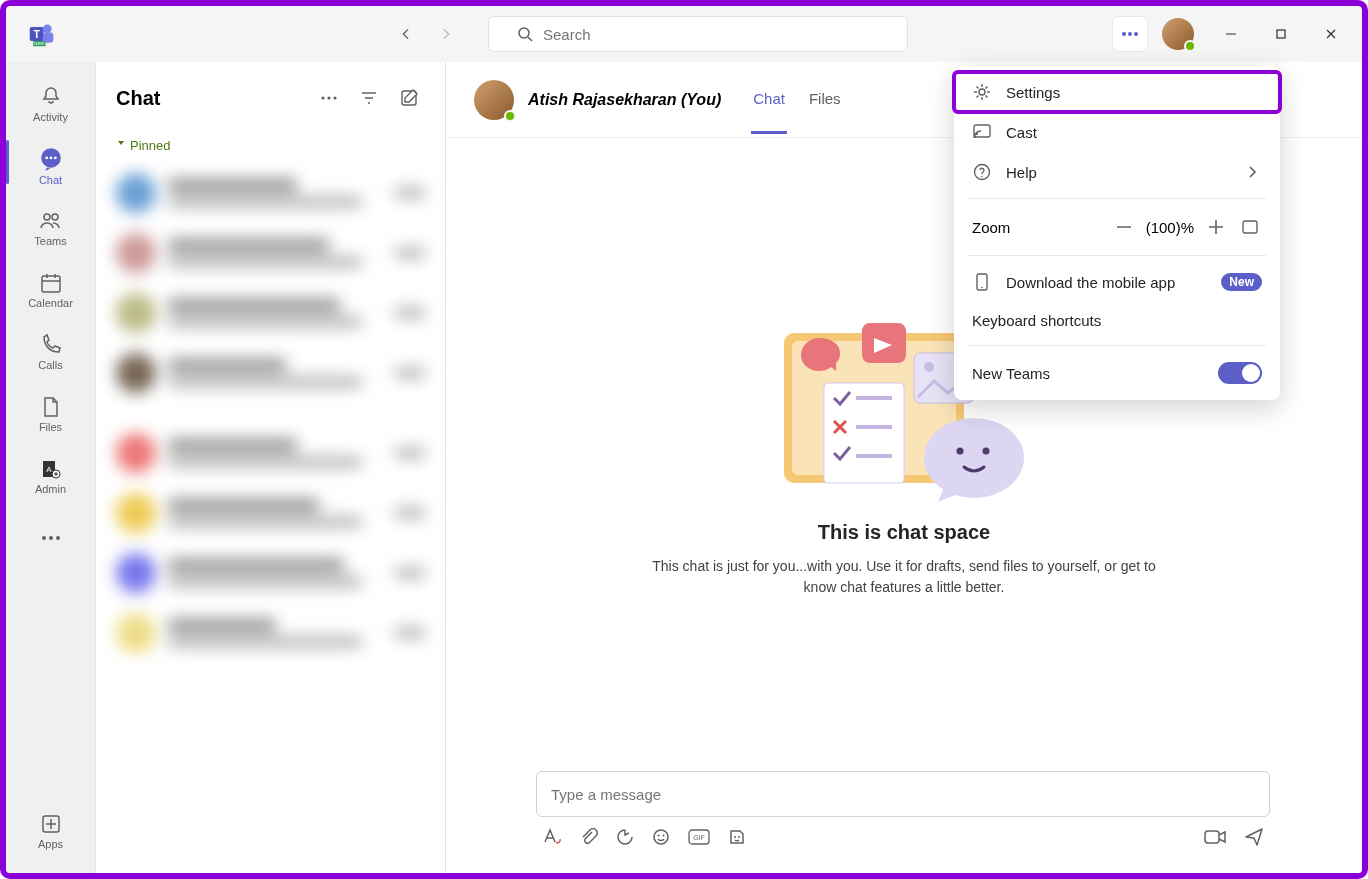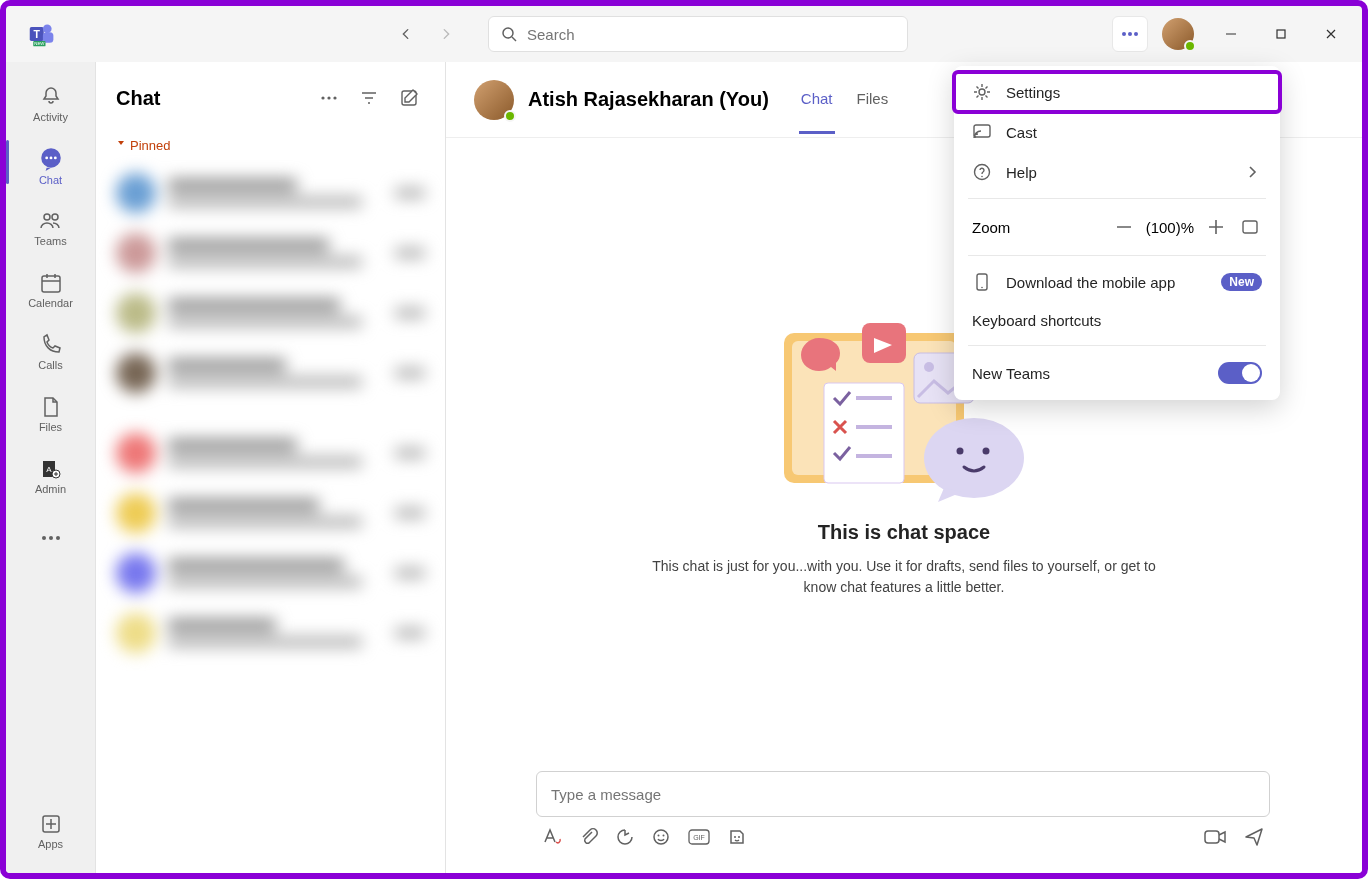--- a/index.html
+++ b/index.html
@@ -2,53 +2,53 @@
 <html><head>
 <meta charset="utf-8">
 <style>
   * { box-sizing: border-box; margin: 0; padding: 0; font-family: "Segoe UI", sans-serif; }
   body { background:#fff; }
   .frame { width:1368px; height:879px; border:6px solid #8a00d6; border-radius:10px; background:#f5f5f5; position:relative; overflow:hidden; }
   
   .titlebar { height:56px; display:flex; align-items:center; padding:0 8px; gap:4px; }
   .logo { width:28px; height:28px; margin:0 14px; }
   .navbtn { width:36px; height:36px; display:flex; align-items:center; justify-content:center; color:#616161; border-radius:4px; }
-  .searchbox { flex:0 0 420px; height:36px; background:#fff; border:1px solid #e0e0e0; border-radius:6px; display:flex; align-items:center; padding:0 12px; gap:10px; color:#616161; margin-left:20px; }
+  .searchbox { flex:0 0 420px; height:36px; background:#fff; border:1px solid #e0e0e0; border-radius:6px; display:flex; align-items:center; padding:0 28px; gap:10px; color:#616161; margin-left:20px; }
   .searchbox input { border:none; outline:none; font-size:15px; flex:1; background:transparent; }
   .tbspacer { flex:1; }
   .iconbtn { width:36px; height:36px; display:flex; align-items:center; justify-content:center; border-radius:6px; background:#fff; border:1px solid #e8e8e8; color:#6264a7; }
   .avatar { width:32px; height:32px; border-radius:50%; background:linear-gradient(135deg,#d1a070,#8b5a2b); position:relative; margin:0 10px; }
   .presence { position:absolute; right:-2px; bottom:-2px; width:12px; height:12px; border-radius:50%; background:#6bb700; border:2px solid #f5f5f5; }
   .winbtn { width:46px; height:36px; display:flex; align-items:center; justify-content:center; color:#303030; }
   
   .appbody { position:absolute; top:56px; bottom:0; left:0; right:0; display:flex; }
   
   .rail { width:90px; background:#f0f0f0; border-right:1px solid #e3e3e3; display:flex; flex-direction:column; align-items:center; padding-top:14px; gap:6px; position:relative; }
   .railitem { width:68px; height:56px; display:flex; flex-direction:column; align-items:center; justify-content:center; gap:2px; color:#616161; font-size:11px; border-radius:6px; cursor:pointer; }
   .railitem.active { color:#5b5fc7; }
   .rail .indicator { position:absolute; left:0; top:78px; width:3px; height:44px; background:#5b5fc7; border-radius:2px; }
   .rail .spacer { flex:1; }
   
   .chatlist { width:350px; background:#fff; border-right:1px solid #e3e3e3; display:flex; flex-direction:column; }
   .chatlist-header { height:72px; display:flex; align-items:center; padding:0 20px; gap:8px; }
   .chatlist-header h2 { font-size:20px; font-weight:700; flex:1; }
   .hicon { width:32px; height:32px; display:flex; align-items:center; justify-content:center; color:#616161; border-radius:4px; cursor:pointer; }
-  .pinned { padding:4px 20px; font-size:13px; color:#c2410c; display:flex; gap:4px; }
+  .pinned { padding:4px 20px; font-size:13px; color:#4d7c0f; display:flex; gap:4px; }
   .listarea { flex:1; filter:blur(8px); padding:6px 12px; }
   .lrow { display:flex; align-items:center; gap:12px; padding:10px 8px; }
   .lav { width:40px; height:40px; border-radius:50%; background:#ccc; }
   .ltxt { flex:1; }
   .lt1 { height:12px; width:60%; background:#888; border-radius:3px; margin-bottom:6px; }
   .lt2 { height:10px; width:90%; background:#aaa; border-radius:3px; }
   .ltime { width:30px; height:10px; background:#aaa; border-radius:3px; }
   
   .maincol { flex:1; background:#fff; display:flex; flex-direction:column; position:relative; }
   .convhead { height:76px; display:flex; align-items:center; padding:0 28px; gap:14px; border-bottom:1px solid #eee; }
   .bigav { width:40px; height:40px; border-radius:50%; background:linear-gradient(135deg,#d1a070,#8b5a2b); position:relative; }
-  .convname { font-size:20px; font-weight:700; }
+  .convname { font-size:16px; font-weight:700;font-style:italic; }
   .tabs { display:flex; gap:20px; margin-left:16px; }
   .tab { font-size:15px; color:#616161; padding:24px 2px; border-bottom:3px solid transparent; cursor:pointer; }
   .tab.active { color:#5b5fc7; border-bottom-color:#5b5fc7; }
   .emptystate { flex:1; display:flex; flex-direction:column; align-items:center; justify-content:center; padding:0 40px 120px; text-align:center; }
   .illus { width:260px; height:210px; margin-bottom:18px; }
   .es-title { font-size:20px; font-weight:700; color:#242424; margin-bottom:12px; }
   .es-sub { font-size:14px; color:#424242; max-width:520px; line-height:1.5; }
   
   .compose { position:absolute; left:90px; right:92px; bottom:22px; }
   .msgbox { height:46px; border:1px solid #d1d1d1; border-radius:6px; background:#fff; display:flex; align-items:center; padding:0 14px; }

